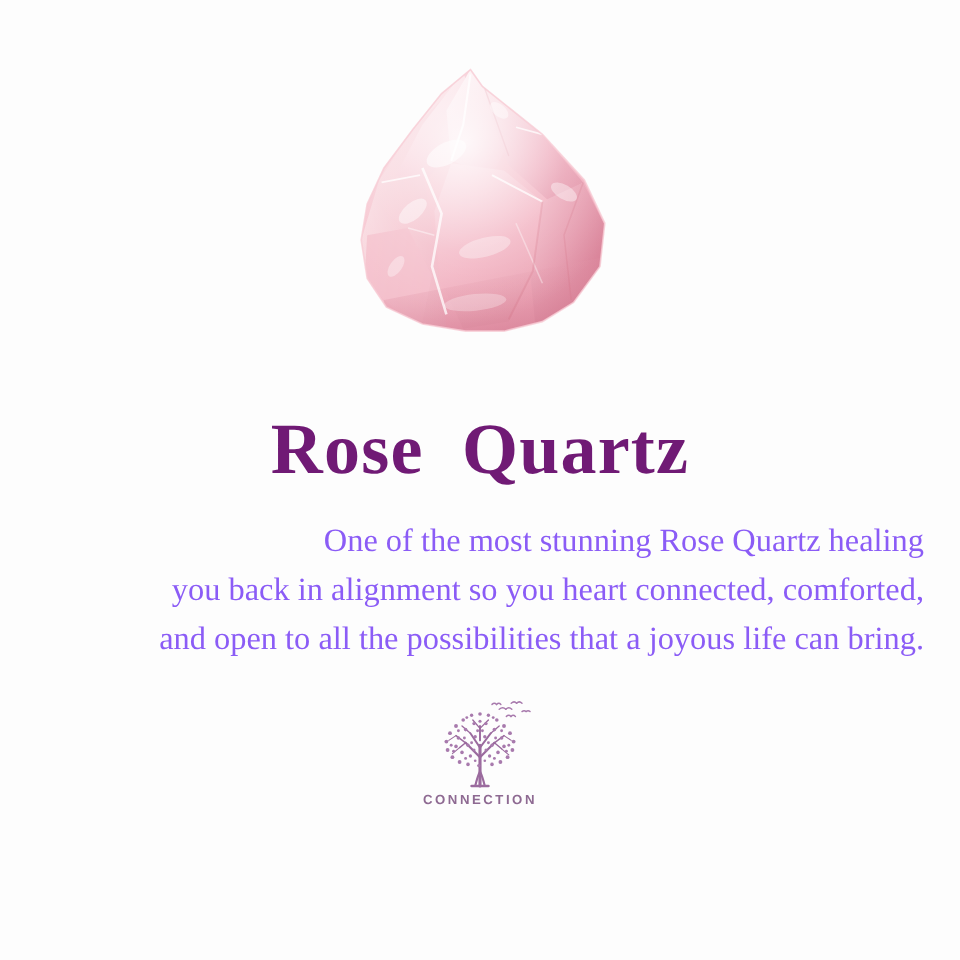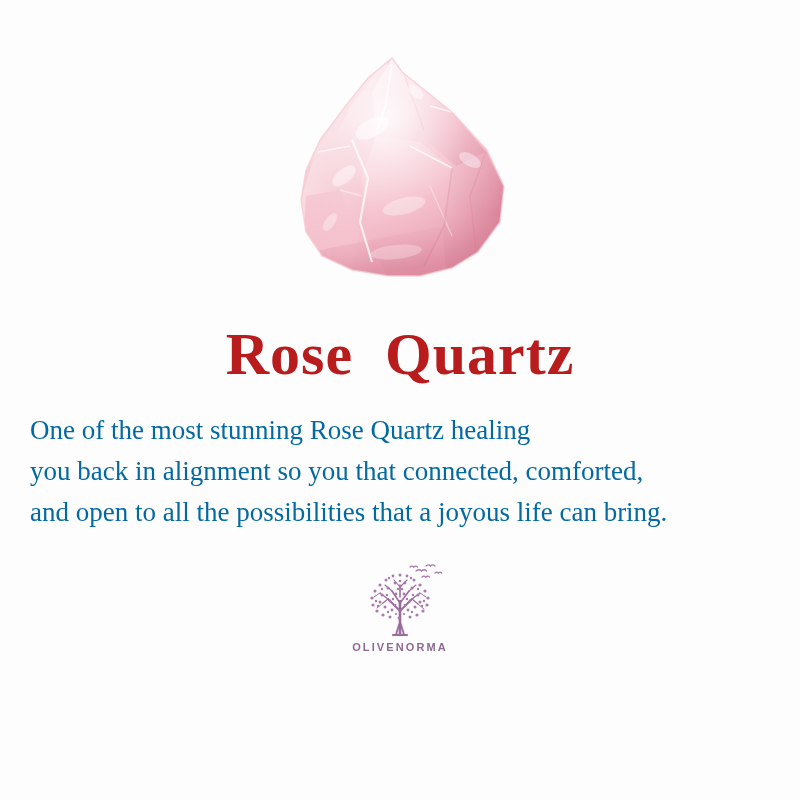--- a/index.html
+++ b/index.html
@@ -31,48 +31,48 @@
     width:800px; height:300px;
     display:block;
   }
 
   
   .title {
     font-family:"Liberation Serif", "DejaVu Serif", serif;
     font-weight:700;
     font-size:60px;
     line-height:1;
-    color:#b91c1c;
+    color:#701a75;
     letter-spacing:1px;
-    margin-top:24px;
+    margin-top:44px;
     white-space:pre;
     text-align:center;
   }
 
   
   .subtitle {
     margin-top:30px;
     font-family:"Liberation Sans", sans-serif;
     font-weight:300;
     font-size:27px;
     letter-spacing:1.6px;
     color:#d4737f;
     text-align:center;
     white-space:pre;
   }
 
   
   .body-copy {
     margin-top:26px;
     width:740px;
-    text-align:left;
+    text-align:right;
     font-family:"Liberation Serif", "DejaVu Serif", serif;
     font-size:27px;
     line-height:41px;
-    color:#0369a1;
+    color:#8b5cf6;
   }
   .body-copy .line { display:block; white-space:pre; }
 
   
   .logo {
     margin-top:28px;
     display:flex;
     flex-direction:column;
     align-items:center;
   }
@@ -196,21 +196,21 @@
                L478 252 L452 268 L420 276 L388 276 L352 270 L322 256
                L306 232 L301 200 L306 170 L320 140 L344 108 L368 78 Z" fill="none" stroke="#f7cdd6" stroke-width="1.4" opacity="0.8"></path>
     </svg>
   </div>
 
   <h1 class="title">Rose  Quartz</h1>
 
 
   <div class="body-copy">
     <span class="line">One of the most stunning Rose Quartz healing</span>
-    <span class="line">you back in alignment so you that connected, comforted,</span>
+    <span class="line">you back in alignment so you heart connected, comforted,</span>
     <span class="line">and open to all the possibilities that a joyous life can bring.</span>
   </div>
 
   <div class="logo">
     <svg class="logo-mark" viewBox="0 0 96 76" aria-hidden="true">
       <g stroke="#9b6b9e" fill="none" stroke-linecap="round">
 
         <path d="M48 74 L48 40" stroke-width="2.6"></path>
         <path d="M44 74 Q46 66 48 62" stroke-width="1.8"></path>
         <path d="M52 74 Q50 66 48 62" stroke-width="1.8"></path>
@@ -302,16 +302,16 @@
         <path d="M74 5 q2.5 -2.2 4.5 0"></path>
         <path d="M78.5 5 q2.2 -2.2 4.5 0"></path>
         <path d="M70 16 q2 -1.8 3.8 0"></path>
         <path d="M73.8 16 q1.9 -1.8 3.7 0"></path>
         <path d="M58 6 q2 -1.8 3.8 0"></path>
         <path d="M61.8 6 q1.9 -1.8 3.6 0"></path>
         <path d="M83 12 q1.8 -1.6 3.4 0"></path>
         <path d="M86.4 12 q1.7 -1.6 3.3 0"></path>
       </g>
     </svg>
-    <div class="logo-word">OLIVENORMA</div>
+    <div class="logo-word">CONNECTION</div>
   </div>
 
 </div>
 
 </body></html>

